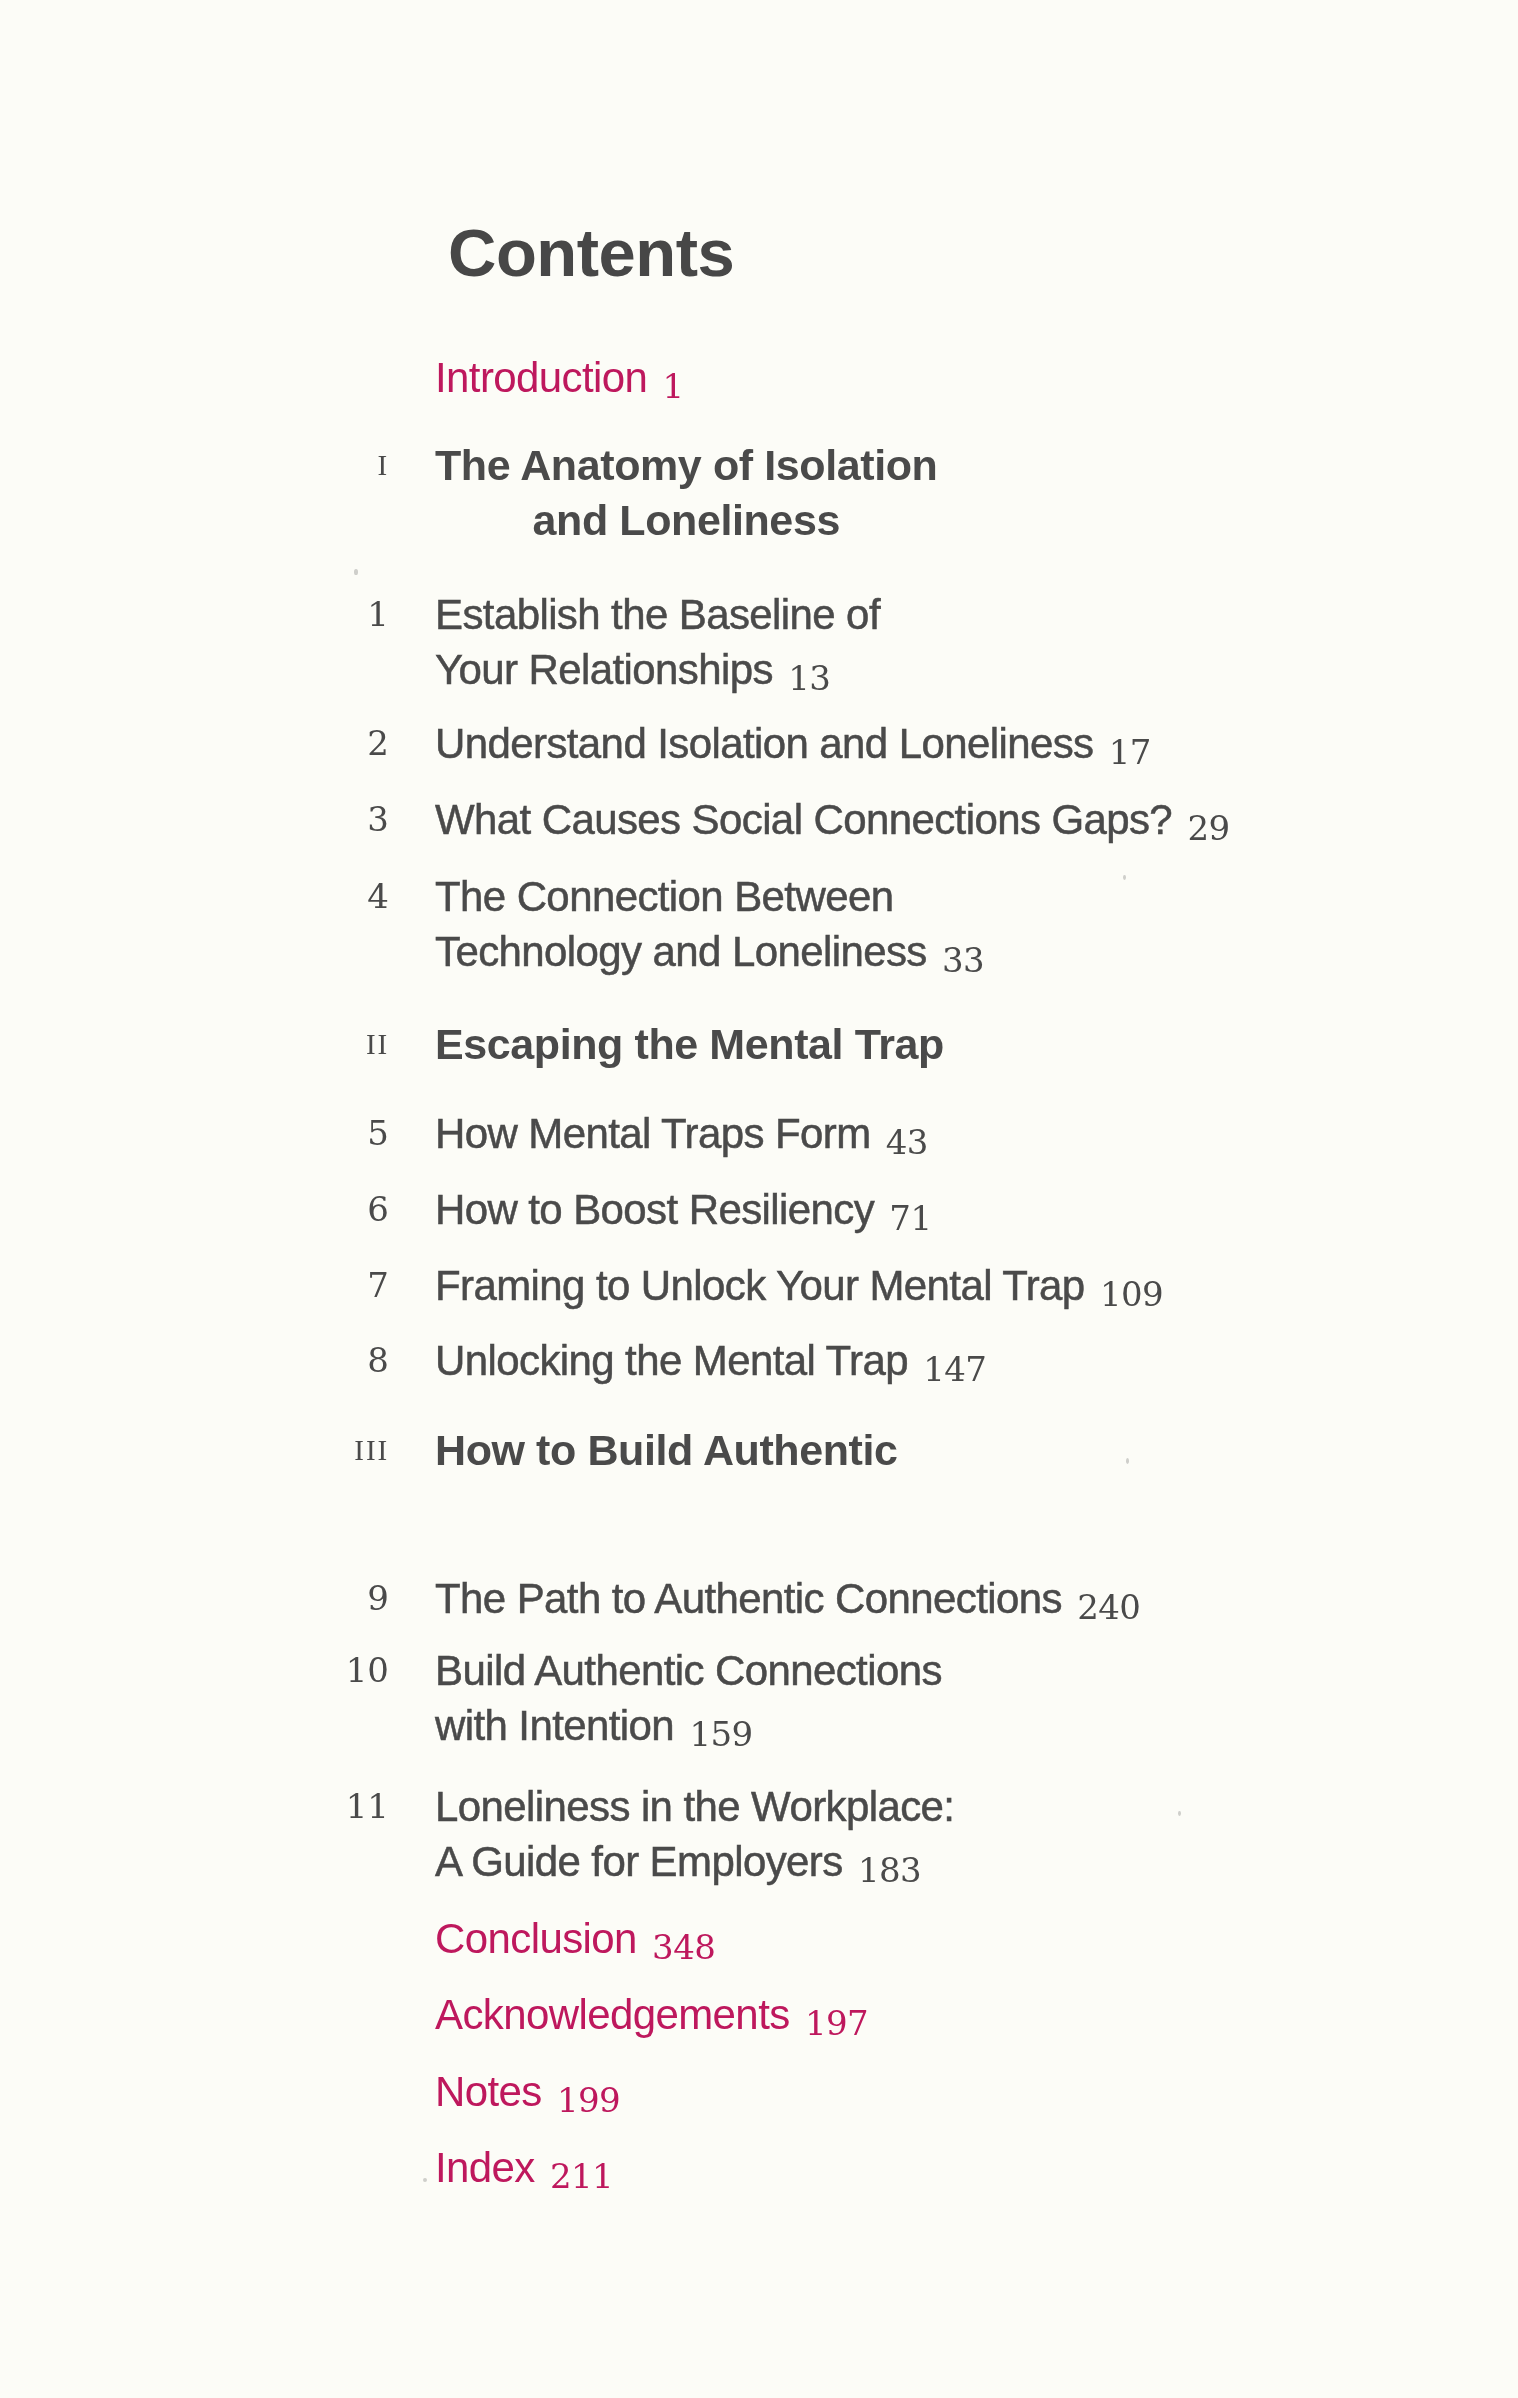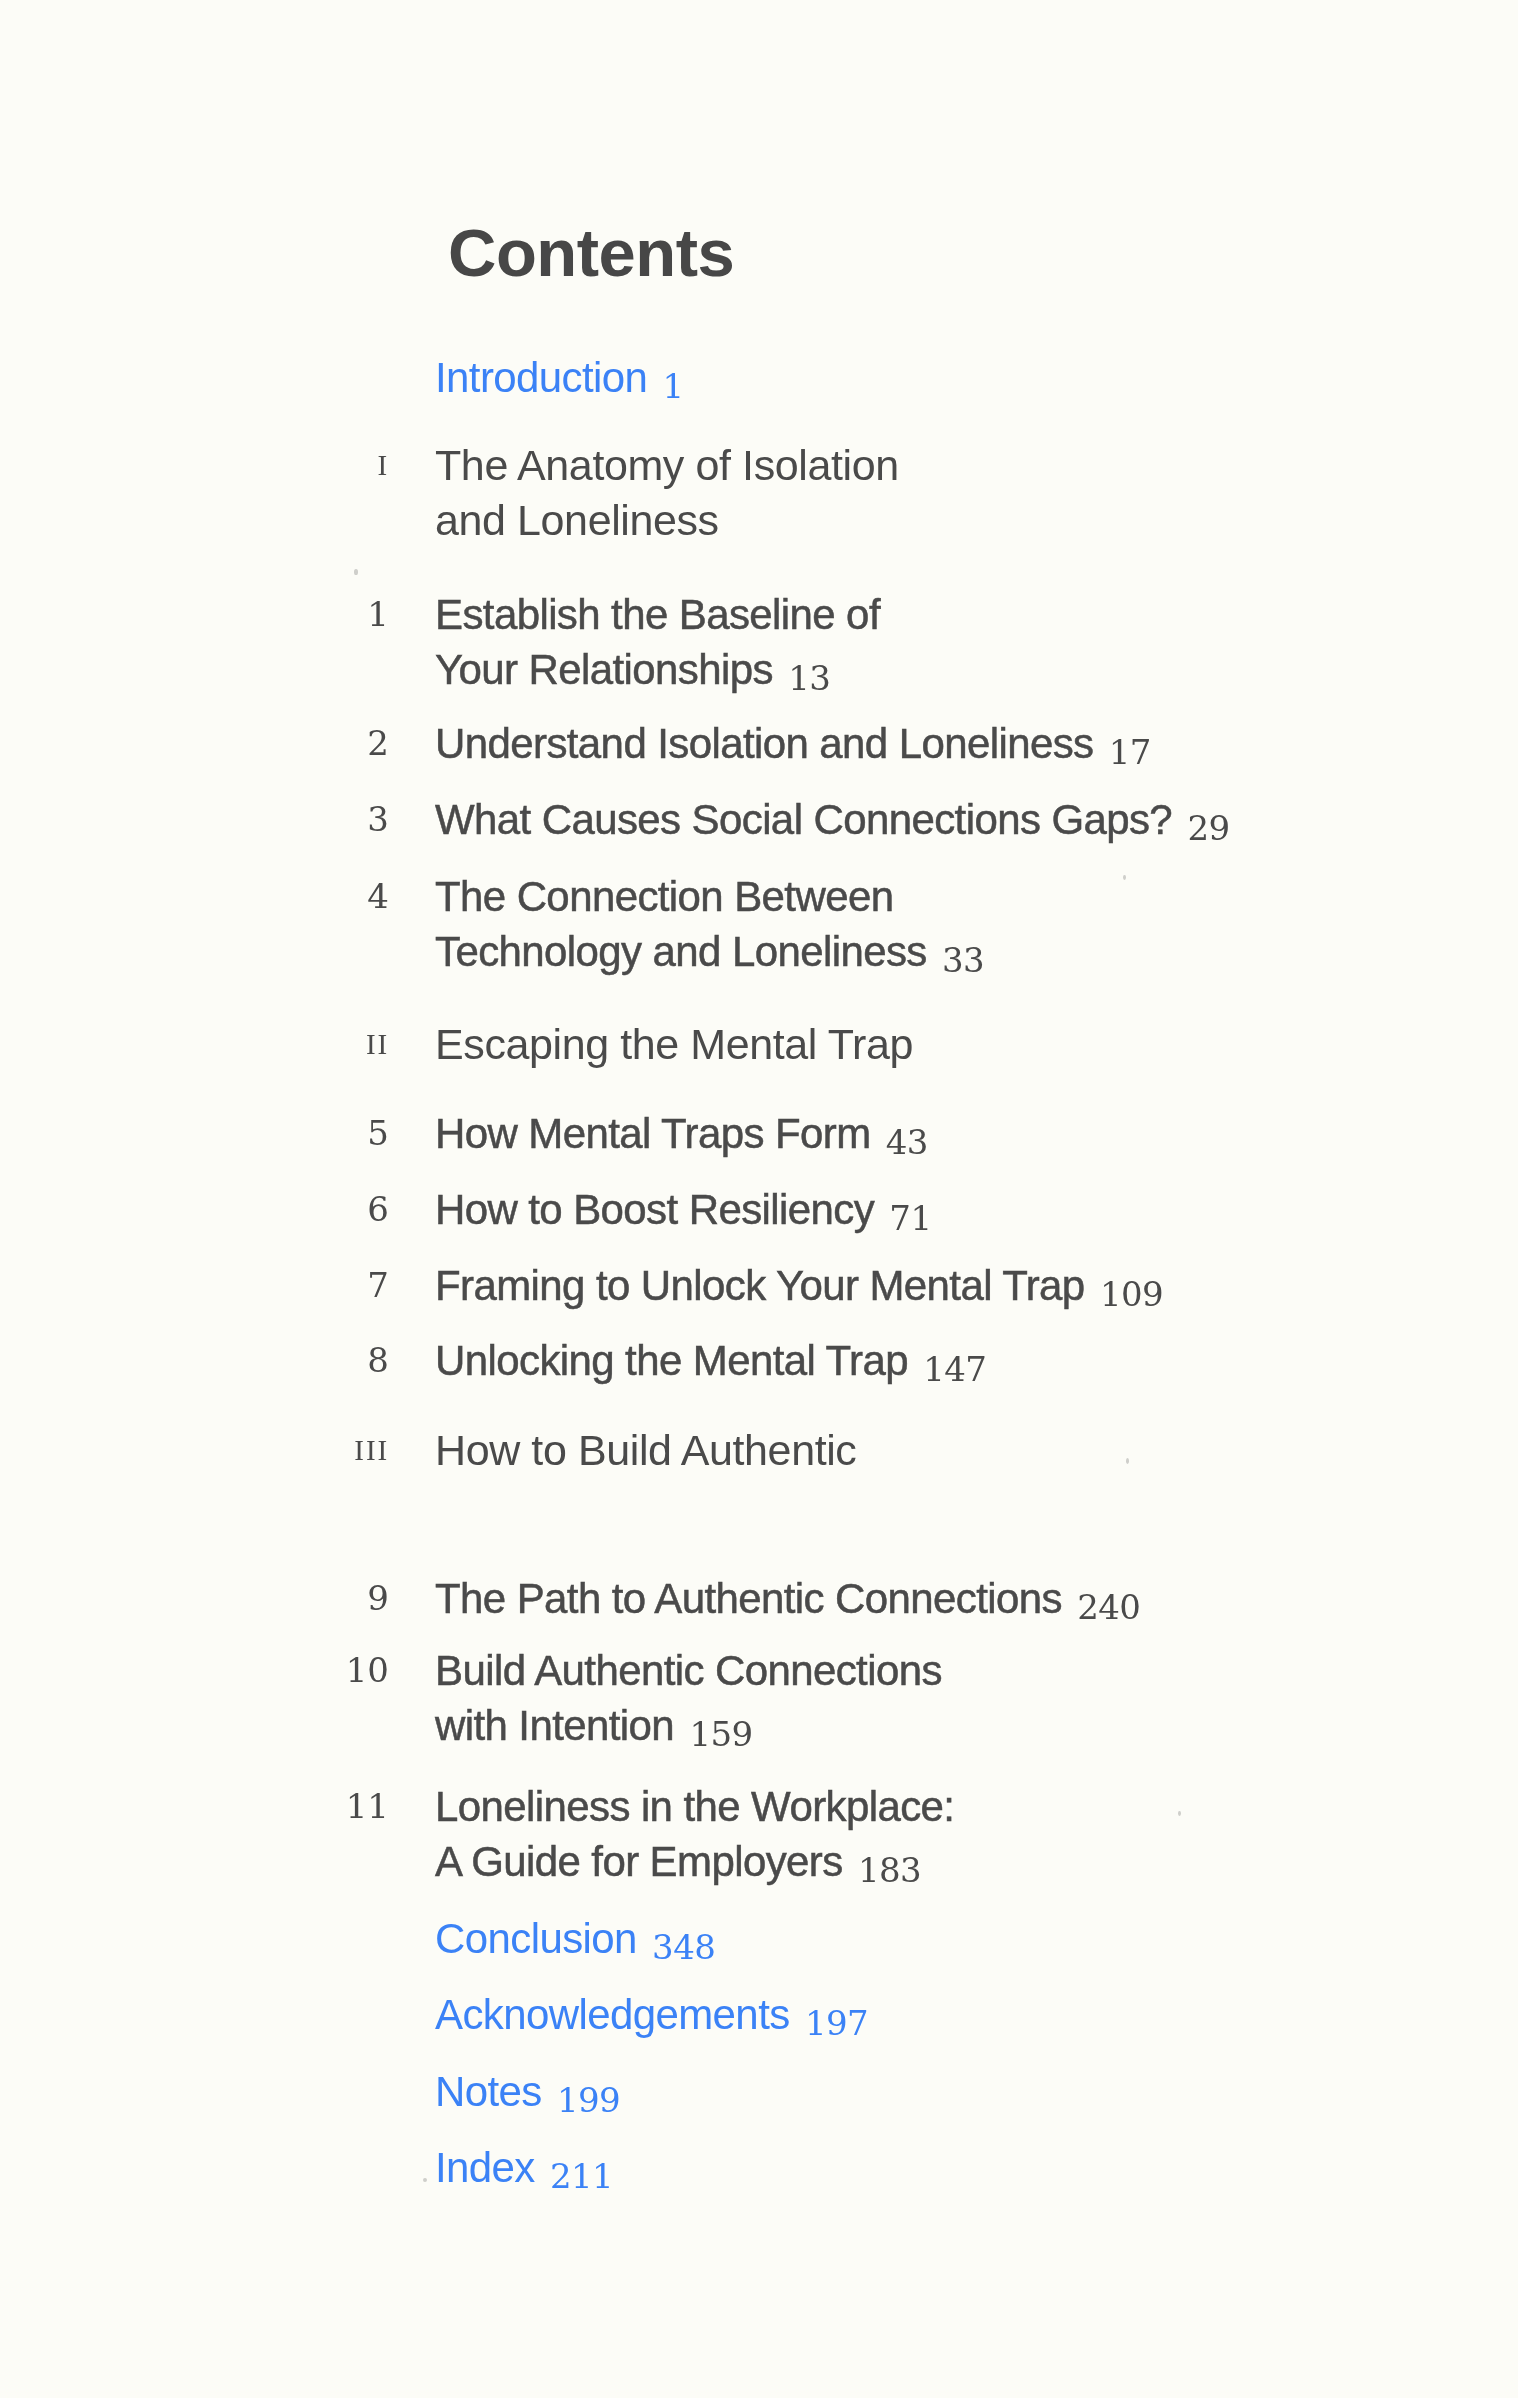--- a/index.html
+++ b/index.html
@@ -25,22 +25,22 @@
   }
   .num.roman {
     font-family: "Liberation Serif", "DejaVu Serif", serif;
     font-size: 29px; letter-spacing: 1.9px; font-variant: small-caps;
   }
   .title {
     position: absolute; left: 435px;
     font-size: 42px; line-height: 55px; letter-spacing: -0.6px;
     color: #4a4a4a; white-space: nowrap;
   }
-  .title.part { font-weight: normal; font-size: 43px; letter-spacing: -0.4px; }
-  .title.light { font-weight: normal; color: #3b82f6; }
+  .title.part { font-weight: bold; font-size: 43px; letter-spacing: -0.4px; text-align: center; }
+  .title.light { font-weight: normal; color: #be185d; }
   .title.medium { font-weight: normal; -webkit-text-stroke: 0.5px #4a4a4a; }
   .line { display: block; }
   .pg {
     font-family: "DejaVu Serif", "Liberation Serif", serif;
     font-size: 34px; font-weight: normal; margin-left: 15.3px;
     -webkit-text-stroke: 0; position: relative; top: 5.7px;
   }
   .speck { position: absolute; background: #cfcfcb; border-radius: 50%; }
 </style>
 </head>

